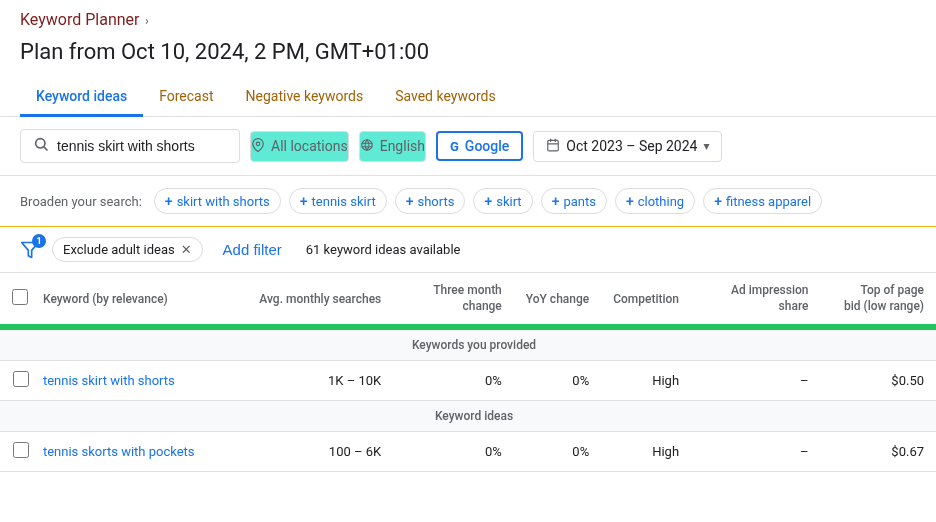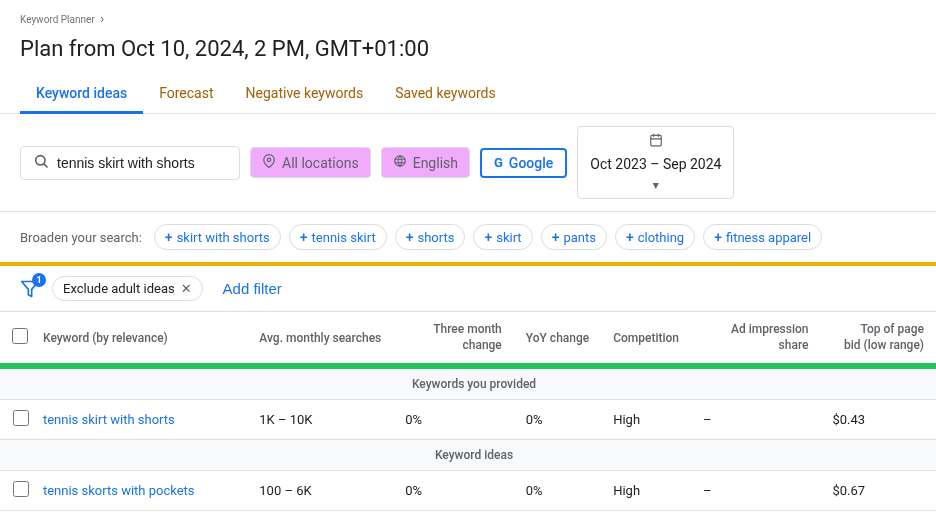--- a/index.html
+++ b/index.html
@@ -9,22 +9,22 @@
       color: #202124;
       background: #fff;
       width: 936px;
       min-height: 522px;
       overflow-x: hidden;
     }
     .breadcrumb-bar {
       padding: 10px 20px 4px;
     }
     .breadcrumb-link {
-      color: #737373;
-      font-size: 10px;
+      color: #7f1d1d;
+      font-size: 16px;
       text-decoration: none;
       cursor: pointer;
     }
     .breadcrumb-chevron {
       font-size: 13px;
       color: #5f6368;
       margin-left: 2px;
     }
     .page-title {
       font-size: 22px;
@@ -76,25 +76,25 @@
       color: #202124;
       background: transparent;
       width: 160px;
     }
     .filter-btn {
       display: flex;
       align-items: center;
       gap: 6px;
       border: 1px solid #dadce0;
       border-radius: 4px;
-      padding: 6px 11px;
-      font-size: 14px;
-      color: #5f6368;
-      cursor: pointer;
-      background: #f0abfc;
+      padding: 6px 0;
+      font-size: 14px;
+      color: #5f6368;
+      cursor: pointer;
+      background: #5eead4;
       white-space: nowrap;
     }
     .google-btn {
       display: flex;
       align-items: center;
       gap: 6px;
       border: 2px solid #1a73e8;
       border-radius: 4px;
       padding: 5px 12px;
       font-size: 14px;
@@ -107,28 +107,27 @@
       display: flex;
       align-items: center;
       gap: 6px;
       border: 1px solid #dadce0;
       border-radius: 4px;
       padding: 6px 12px;
       font-size: 14px;
       color: #202124;
       cursor: pointer;
       background: #fff;
-      flex-direction: column;
     }
     .broaden-row {
       display: flex;
       align-items: center;
       padding: 12px 20px;
       gap: 8px;
-      border-bottom: 4px solid #eab308;
+      border-bottom: 1px solid #eab308;
       flex-wrap: wrap;
     }
     .broaden-label {
       font-size: 13px;
       color: #5f6368;
       margin-right: 4px;
     }
     .chip {
       display: flex;
       align-items: center;
@@ -230,21 +229,21 @@
     .section-header td {
       background: #f8f9fa;
       padding: 8px 12px;
       font-size: 12px;
       color: #5f6368;
       font-weight: 500;
     }
     td {
       padding: 10px 12px;
       border-bottom: 1px solid #e0e0e0;
-      text-align: left;
+      text-align: right;
       color: #202124;
     }
     td:first-child {
       text-align: center;
       width: 32px;
       padding-right: 0;
     }
     td.keyword-name {
       text-align: left;
       color: #1a73e8;
@@ -366,20 +365,21 @@
     <svg width="20" height="20" viewBox="0 0 24 24" fill="none" stroke="#1a73e8" stroke-width="2" stroke-linecap="round" stroke-linejoin="round">
       <polygon points="22 3 2 3 10 12.46 10 19 14 21 14 12.46 22 3"></polygon>
     </svg>
     <span class="funnel-badge">1</span>
   </div>
   <div class="filter-chip">
     <span>Exclude adult ideas</span>
     <span class="close-x">✕</span>
   </div>
   <button class="add-filter-btn">Add filter</button>
+  <span class="count-text">61 keyword ideas available</span>
 </div>
 
 <div class="table-container">
   <table>
     <thead>
       <tr>
         <th>
           <input type="checkbox" style="">
         </th>
         <th class="keyword-col" style="cursor:pointer;">
@@ -413,21 +413,21 @@
       <tr>
         <td>
           <input type="checkbox" style="">
         </td>
         <td class="keyword-name">tennis skirt with shorts</td>
         <td>1K – 10K</td>
         <td>0%</td>
         <td>0%</td>
         <td>High</td>
         <td class="dash-val">–</td>
-        <td>$0.43</td>
+        <td>$0.50</td>
       </tr>
 
       <tr class="section-header">
         <td colspan="8">Keyword ideas</td>
       </tr>
       <tr>
         <td>
           <input type="checkbox" style="">
         </td>
         <td class="keyword-name">tennis skorts with pockets</td>

